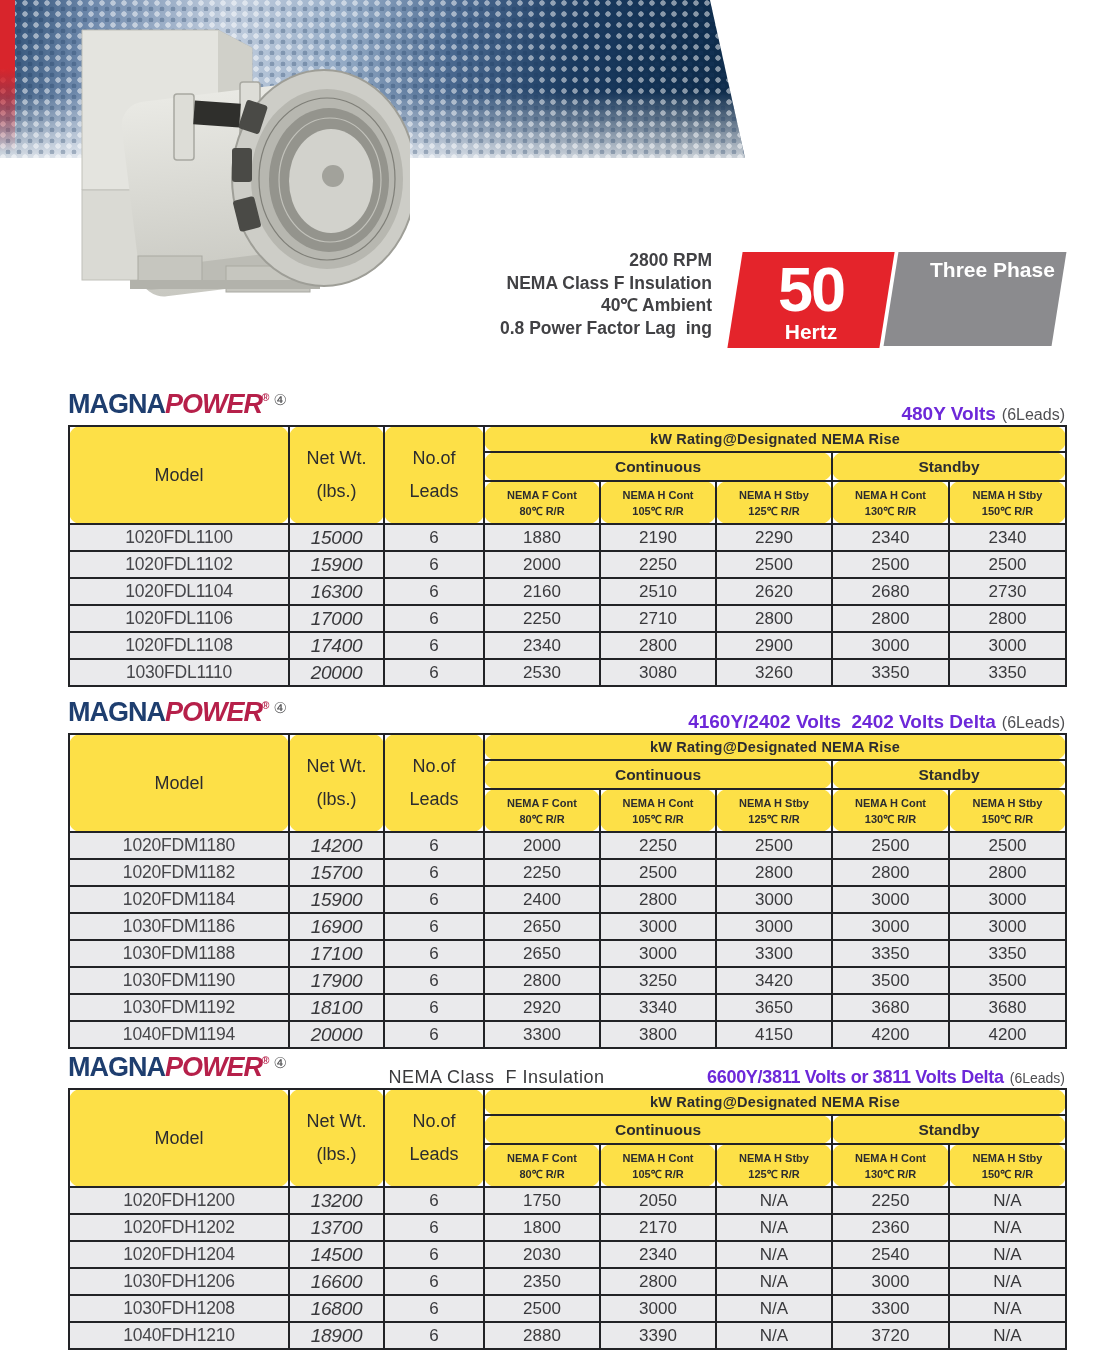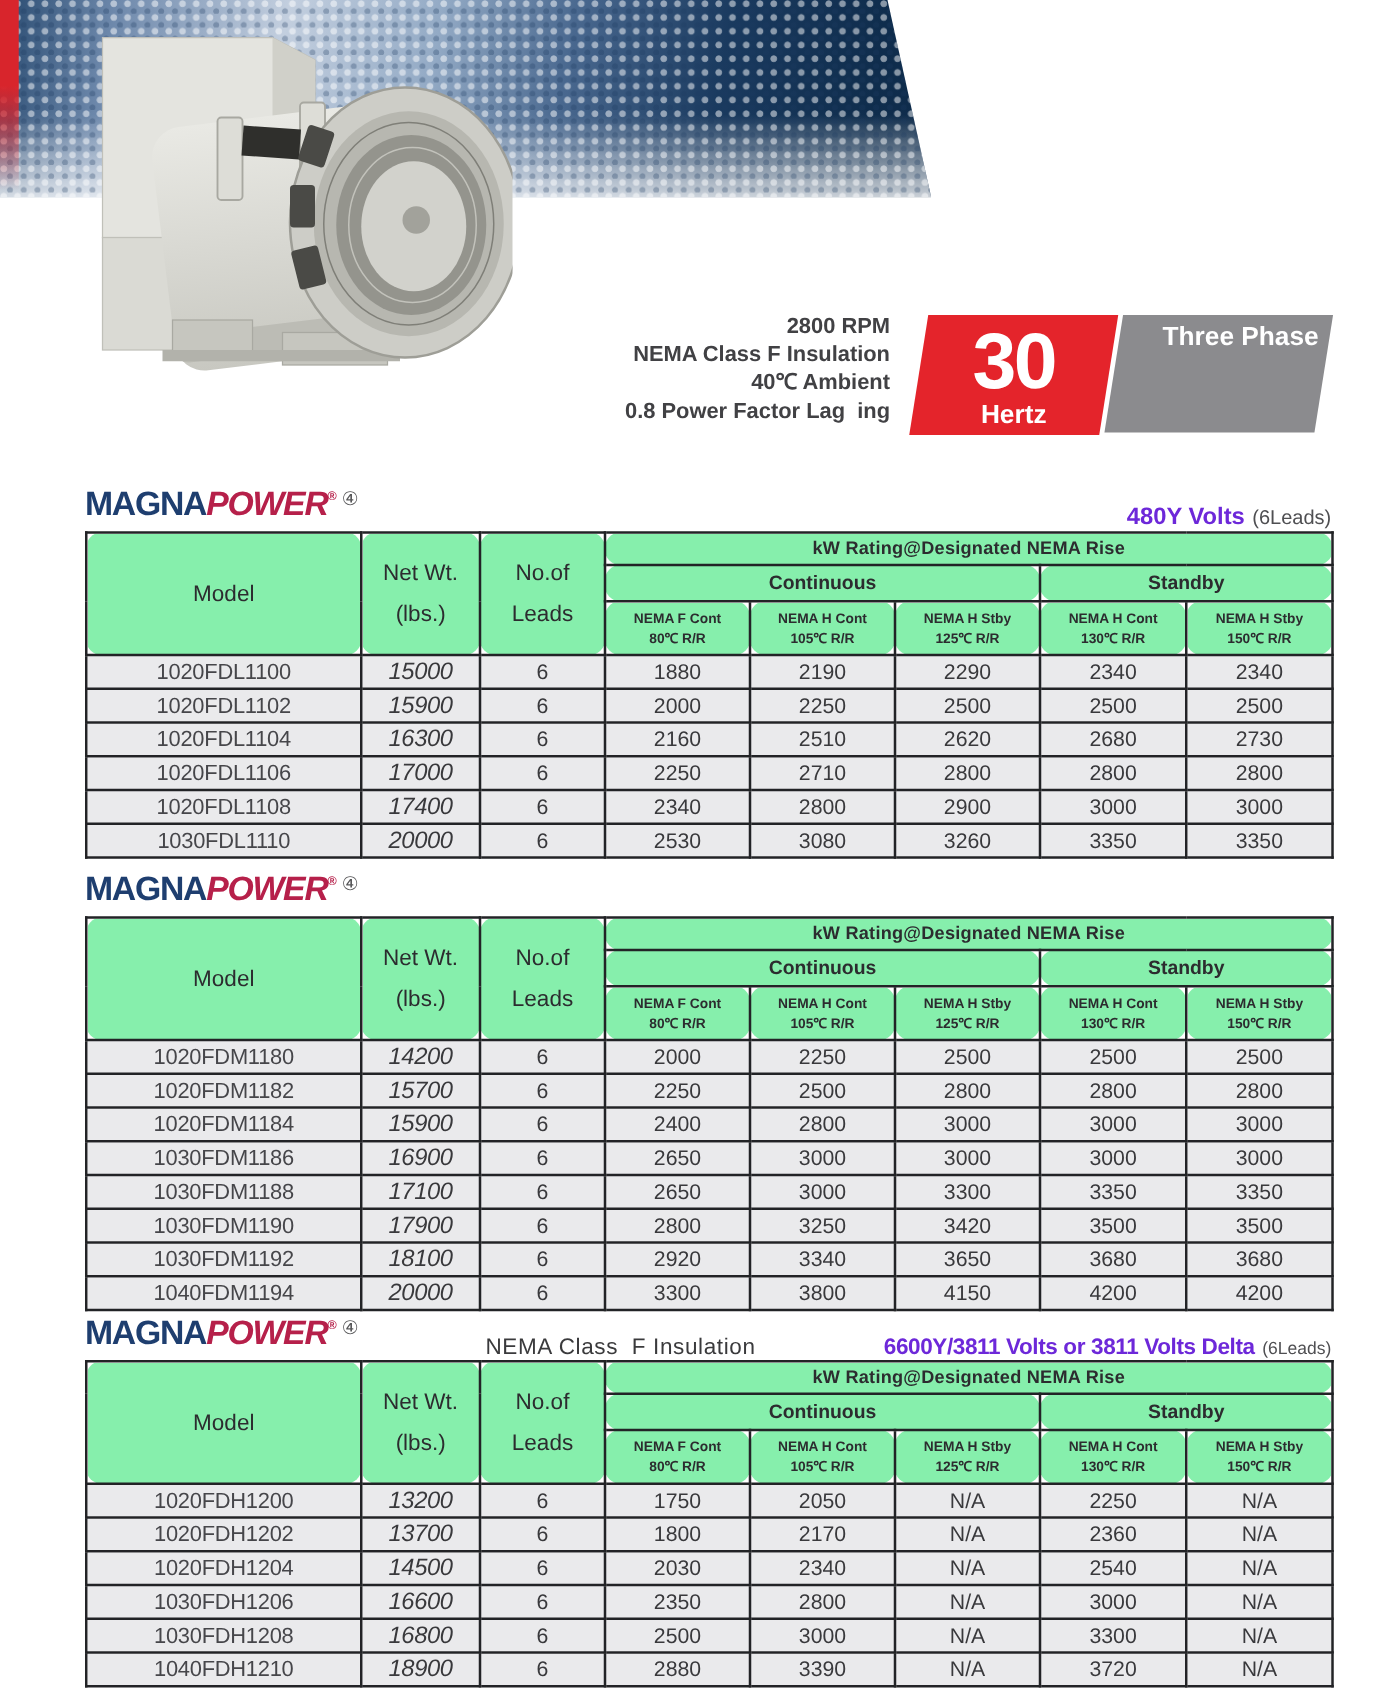--- a/index.html
+++ b/index.html
@@ -45,21 +45,21 @@
   .logo-c4{color:#58585a;font-size:15px;margin-left:5px;position:relative;top:-8px;font-weight:400;}
   .extra-label{flex:1;text-align:center;font-size:18px;color:#3a3a3c;letter-spacing:.5px;white-space:nowrap;}
   .block-title{white-space:nowrap;}
   .t-bold{font-size:19px;font-weight:800;color:#6d28d9;}
   .t-light{font-size:16px;color:#4f4f52;font-weight:400;margin-left:6px;}
   #t3 .t-bold{font-size:18px;letter-spacing:-0.3px;}
   #t3 .t-light{font-size:14px;}
 
   table{border-collapse:collapse;width:997px;table-layout:fixed;}
   th,td{border:2px solid #222326;text-align:center;padding:0;overflow:hidden;}
-  thead th{background:#86efac;color:#2c2c2f;border-radius:12px;}
+  thead th{background:#fde047;color:#2c2c2f;border-radius:12px;}
   .kw-span{font-size:14.5px;height:24px;font-weight:600;letter-spacing:.2px;}
   .cs-row th{font-size:15.5px;height:27px;font-weight:600;}
   .sub-row th{font-size:11px;font-weight:700;line-height:16px;height:41px;margin-left:45px;}
   .c-model{font-size:18px;font-weight:500;}
   .c-wt,.c-leads{font-size:18px;font-weight:500;}
   .c-wt div:last-child,.c-leads div:last-child{margin-top:12px;}
   tbody td{background:#EAEAEC;height:25px;font-size:17px;color:#39393c;}
   tbody td:first-child{font-size:17.5px;color:#46464a;letter-spacing:-0.2px;}
   tbody td:nth-child(2){font-size:19px;letter-spacing:-0.3px;font-style:italic;}
 </style>
@@ -109,21 +109,21 @@
 
   <div class="specs">
     <div>2800 RPM</div>
     <div>NEMA Class F Insulation</div>
     <div>40℃ Ambient</div>
     <div>0.8 Power Factor Lag&nbsp; ing</div>
   </div>
 
   <div class="badge badge-red">
     <div class="badge-bg"></div>
-    <div class="badge-value">30</div>
+    <div class="badge-value">50</div>
     <div class="badge-label">Hertz</div>
   </div>
 
   <div class="badge badge-gray">
     <div class="badge-bg"></div>
     <div class="pole-line2">Three Phase</div>
   </div>
 
   <section class="table-block" id="t1">
     <div class="block-head">
@@ -244,20 +244,21 @@
             <td>3350</td>
           </tr>
         </tbody>
     </table>
   </section>
 
   <section class="table-block" id="t2">
     <div class="block-head">
       <div class="logo"><span class="logo-magna">MAGNA</span><span class="logo-power">POWER</span><span class="logo-reg">®</span><span class="logo-c4">④</span></div>
       <div class="extra-label"></div>
+      <div class="block-title"><span class="t-bold">4160Y/2402 Volts&nbsp; 2402 Volts Delta</span><span class="t-light">(6Leads)</span></div>
     </div>
     <table>
       <colgroup>
           <col style="width:220px">
           <col style="width:95px">
           <col style="width:100px">
           <col style="width:116px">
           <col style="width:116px">
           <col style="width:116px">
           <col style="width:117px">

